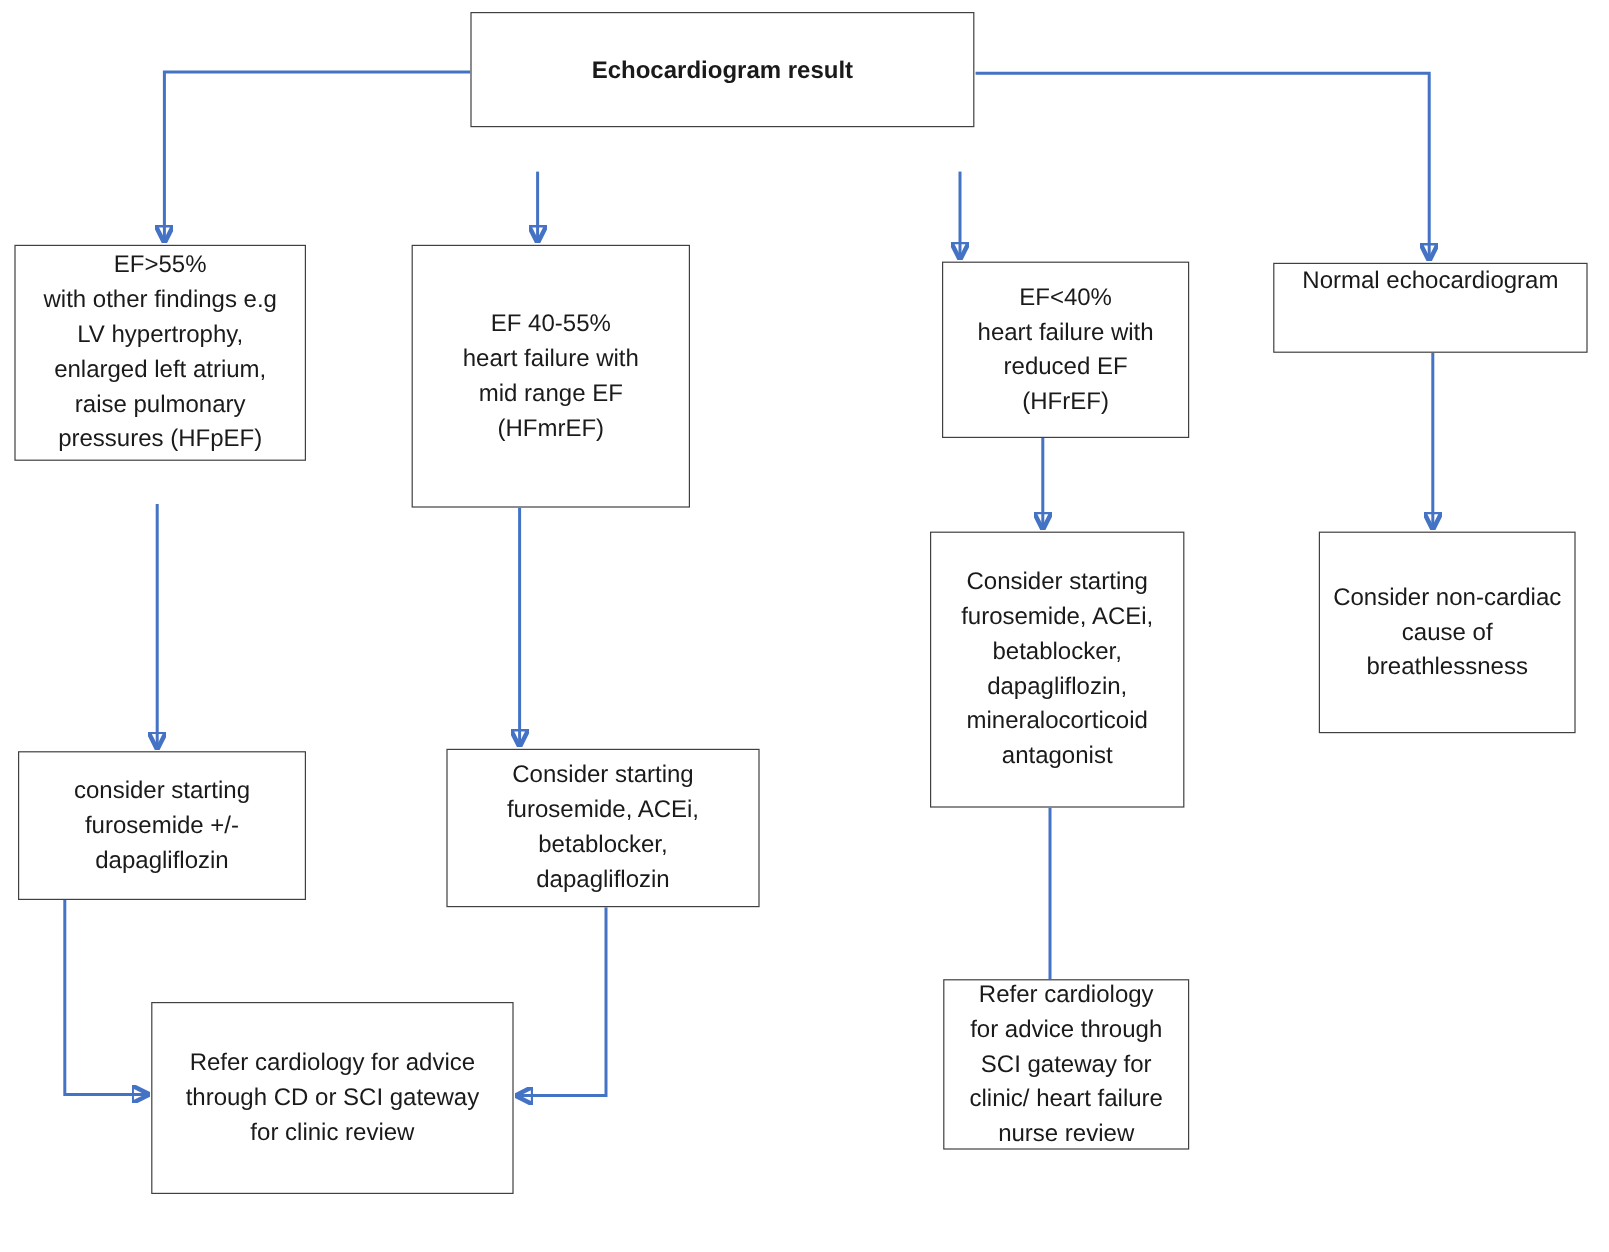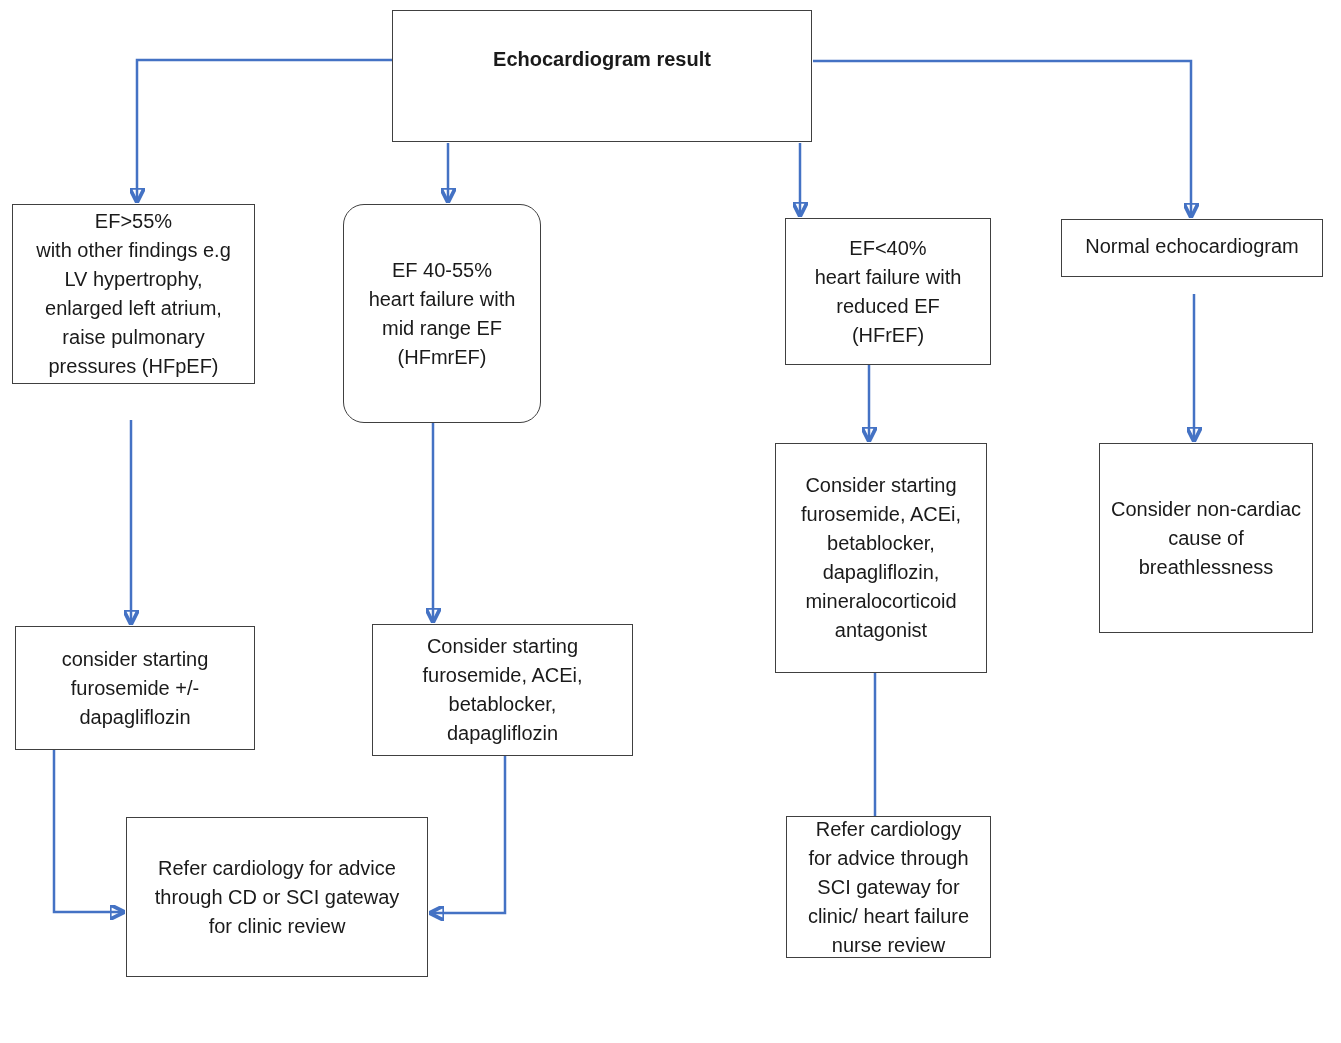--- a/index.html
+++ b/index.html
@@ -57,48 +57,48 @@
     <path d="M813,61 H1191 V217" marker-end="url(#arrow)"></path>
     <path d="M131,420 V624" marker-end="url(#arrow)"></path>
     <path d="M433,423 V622" marker-end="url(#arrow)"></path>
     <path d="M869,365 V441" marker-end="url(#arrow)"></path>
     <path d="M1194,294 V441" marker-end="url(#arrow)"></path>
     <path d="M875,673 V831" marker-end="url(#arrow)"></path>
     <path d="M54,750 V912 H124" marker-end="url(#arrow)"></path>
     <path d="M505,756 V913 H430" marker-end="url(#arrow)"></path>
   </svg>
 
-  <div class="node align-top" style="left:392px; top:10px; width:420px; height:132px; padding-top:34px;">
+  <div class="node align-top" style="left:392px; top:10px; width:420px; height:96px; padding-top:34px;">
     <span class="txt bold">Echocardiogram result</span>
   </div>
 
   <div class="node" style="left:12px; top:204px; width:243px; height:180px;">
     <span class="txt">EF&gt;55%
 with other findings e.g
 LV hypertrophy,
 enlarged left atrium,
 raise pulmonary
 pressures (HFpEF)</span>
   </div>
 
-  <div class="node" style="left:343px; top:204px; width:198px; height:219px;border-radius:21px;">
+  <div class="node" style="left:343px; top:204px; width:232px; height:219px;">
     <span class="txt">EF 40-55%
 heart failure with
 mid range EF
 (HFmrEF)</span>
   </div>
 
   <div class="node" style="left:785px; top:218px; width:206px; height:147px;">
     <span class="txt">EF&lt;40%
 heart failure with
 reduced EF
 (HFrEF)</span>
   </div>
 
-  <div class="node align-top" style="left:1061px; top:219px; width:262px; height:58px; padding-top:12px;">
+  <div class="node align-top" style="left:1061px; top:219px; width:262px; height:75px; ">
     <span class="txt">Normal echocardiogram</span>
   </div>
 
   <div class="node" style="left:15px; top:626px; width:240px; height:124px;">
     <span class="txt">consider starting
 furosemide +/-
 dapagliflozin</span>
   </div>
 
   <div class="node" style="left:372px; top:624px; width:261px; height:132px;">
@@ -110,27 +110,27 @@
 
   <div class="node" style="left:775px; top:443px; width:212px; height:230px;">
     <span class="txt">Consider starting
 furosemide, ACEi,
 betablocker,
 dapagliflozin,
 mineralocorticoid
 antagonist</span>
   </div>
 
-  <div class="node" style="left:1099px; top:443px; width:214px; height:190px;">
+  <div class="node" style="left:1099px; top:443px; width:214px; height:168px;">
     <span class="txt">Consider non-cardiac
 cause of
 breathlessness</span>
   </div>
 
-  <div class="node" style="left:126px; top:817px; width:302px; height:160px;">
+  <div class="node" style="left:126px; top:835px; width:302px; height:160px;">
     <span class="txt">Refer cardiology for advice
 through CD or SCI gateway
 for clinic review</span>
   </div>
 
   <div class="node" style="left:786px; top:784px; width:205px; height:142px;margin-top:32px;">
     <span class="txt">Refer cardiology
 for advice through
 SCI gateway for
 clinic/ heart failure

